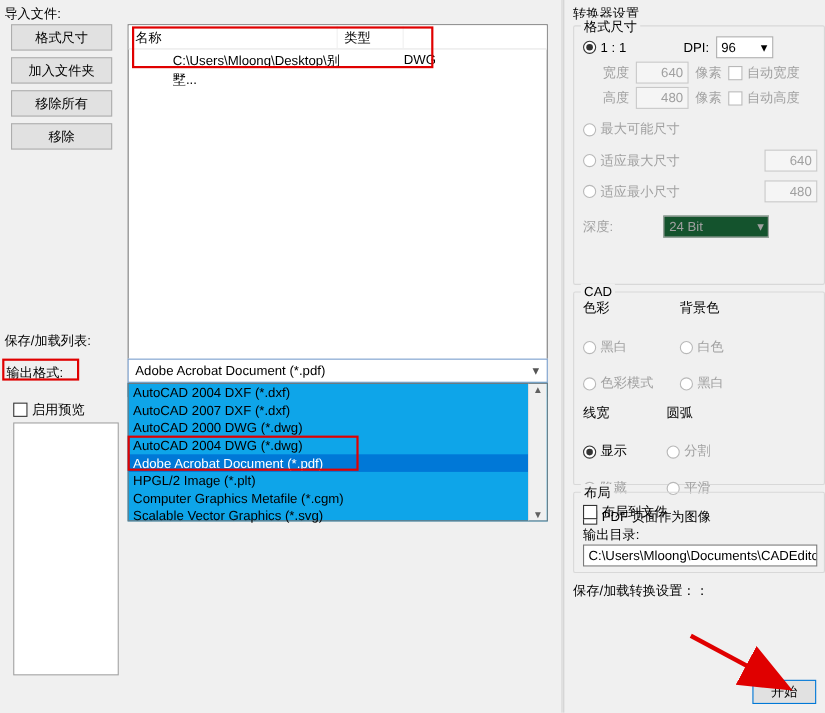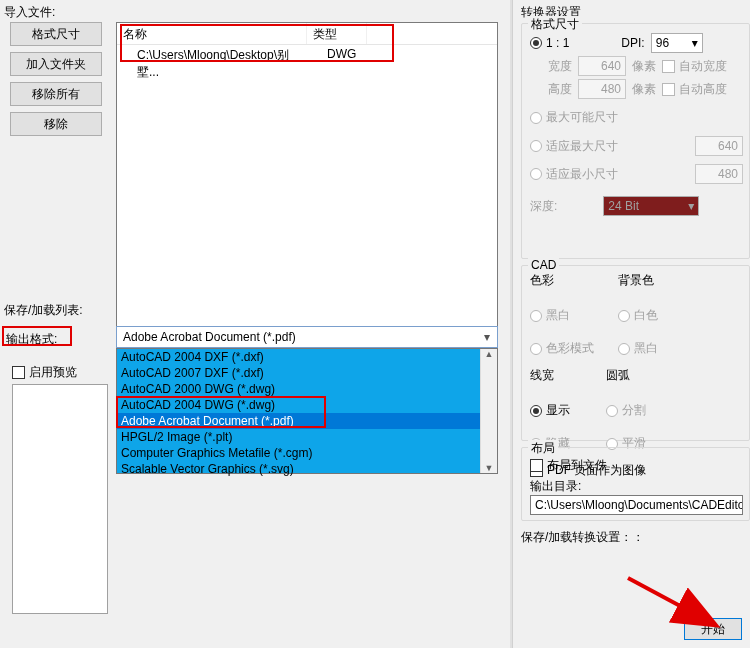--- a/index.html
+++ b/index.html
@@ -51,21 +51,21 @@
     background: #fff;
   }
   .file-list-header div {
     padding: 3px 6px; border-right: 1px solid #f0f0f0;
   }
   .col-name { width: 190px; }
   .col-type { width: 60px; }
   .file-row {
     display: flex; height: 20px; font-size: 12px;
   }
-  .file-row div { padding: 2px 20px; }
+  .file-row div { padding: 2px 20px; margin-left: 20px; }
   .red-box { border: 2px solid #e00000; }
   .file-hilite {
     position: absolute; left: 120px; top: 24px; width: 274px; height: 38px;
     pointer-events: none;
   }
 
   .save-list-label { position: absolute; left: 4px; top: 302px; }
   .out-format-label { position: absolute; left: 4px; top: 330px; padding: 1px 2px; }
   .out-format-box { position: absolute; left: 2px; top: 326px; width: 70px; height: 20px; }
 
@@ -127,21 +127,21 @@
   .rdot.on::after { content:""; width:6px; height:6px; background:#333; border-radius:50%; }
   .disabled { color: #a0a0a0; }
   .disabled .rdot, .disabled .chk { border-color: #b8b8b8; }
   .row { display:flex; align-items:center; gap:6px; margin: 3px 0; }
   .numbox {
     width: 48px; height: 20px; background:#fff; border:1px solid #7a7a7a;
     display:flex; align-items:center; justify-content:flex-end; padding:0 4px;
   }
   .numbox.disabled { background:#f5f5f5; color:#a0a0a0; border-color:#c8c8c8; }
   .selectbox {
-    height: 20px; background:#7f1d1d; border:1px solid #adadad;
+    height: 20px; background:#14532d; border:1px solid #adadad;
     display:flex; align-items:center; justify-content:space-between; padding:0 4px;
   }
   .small-label { font-size: 12px; }
 
   .sub-cols { display:flex; gap: 24px; }
   .sub-col { display:flex; flex-direction:column; gap:16px; }
   .sub-head { font-size: 12px; margin-bottom: 2px; }
 
   .out-dir {
     width: 100%; height: 20px; background:#fff; border:1px solid #7a7a7a;

